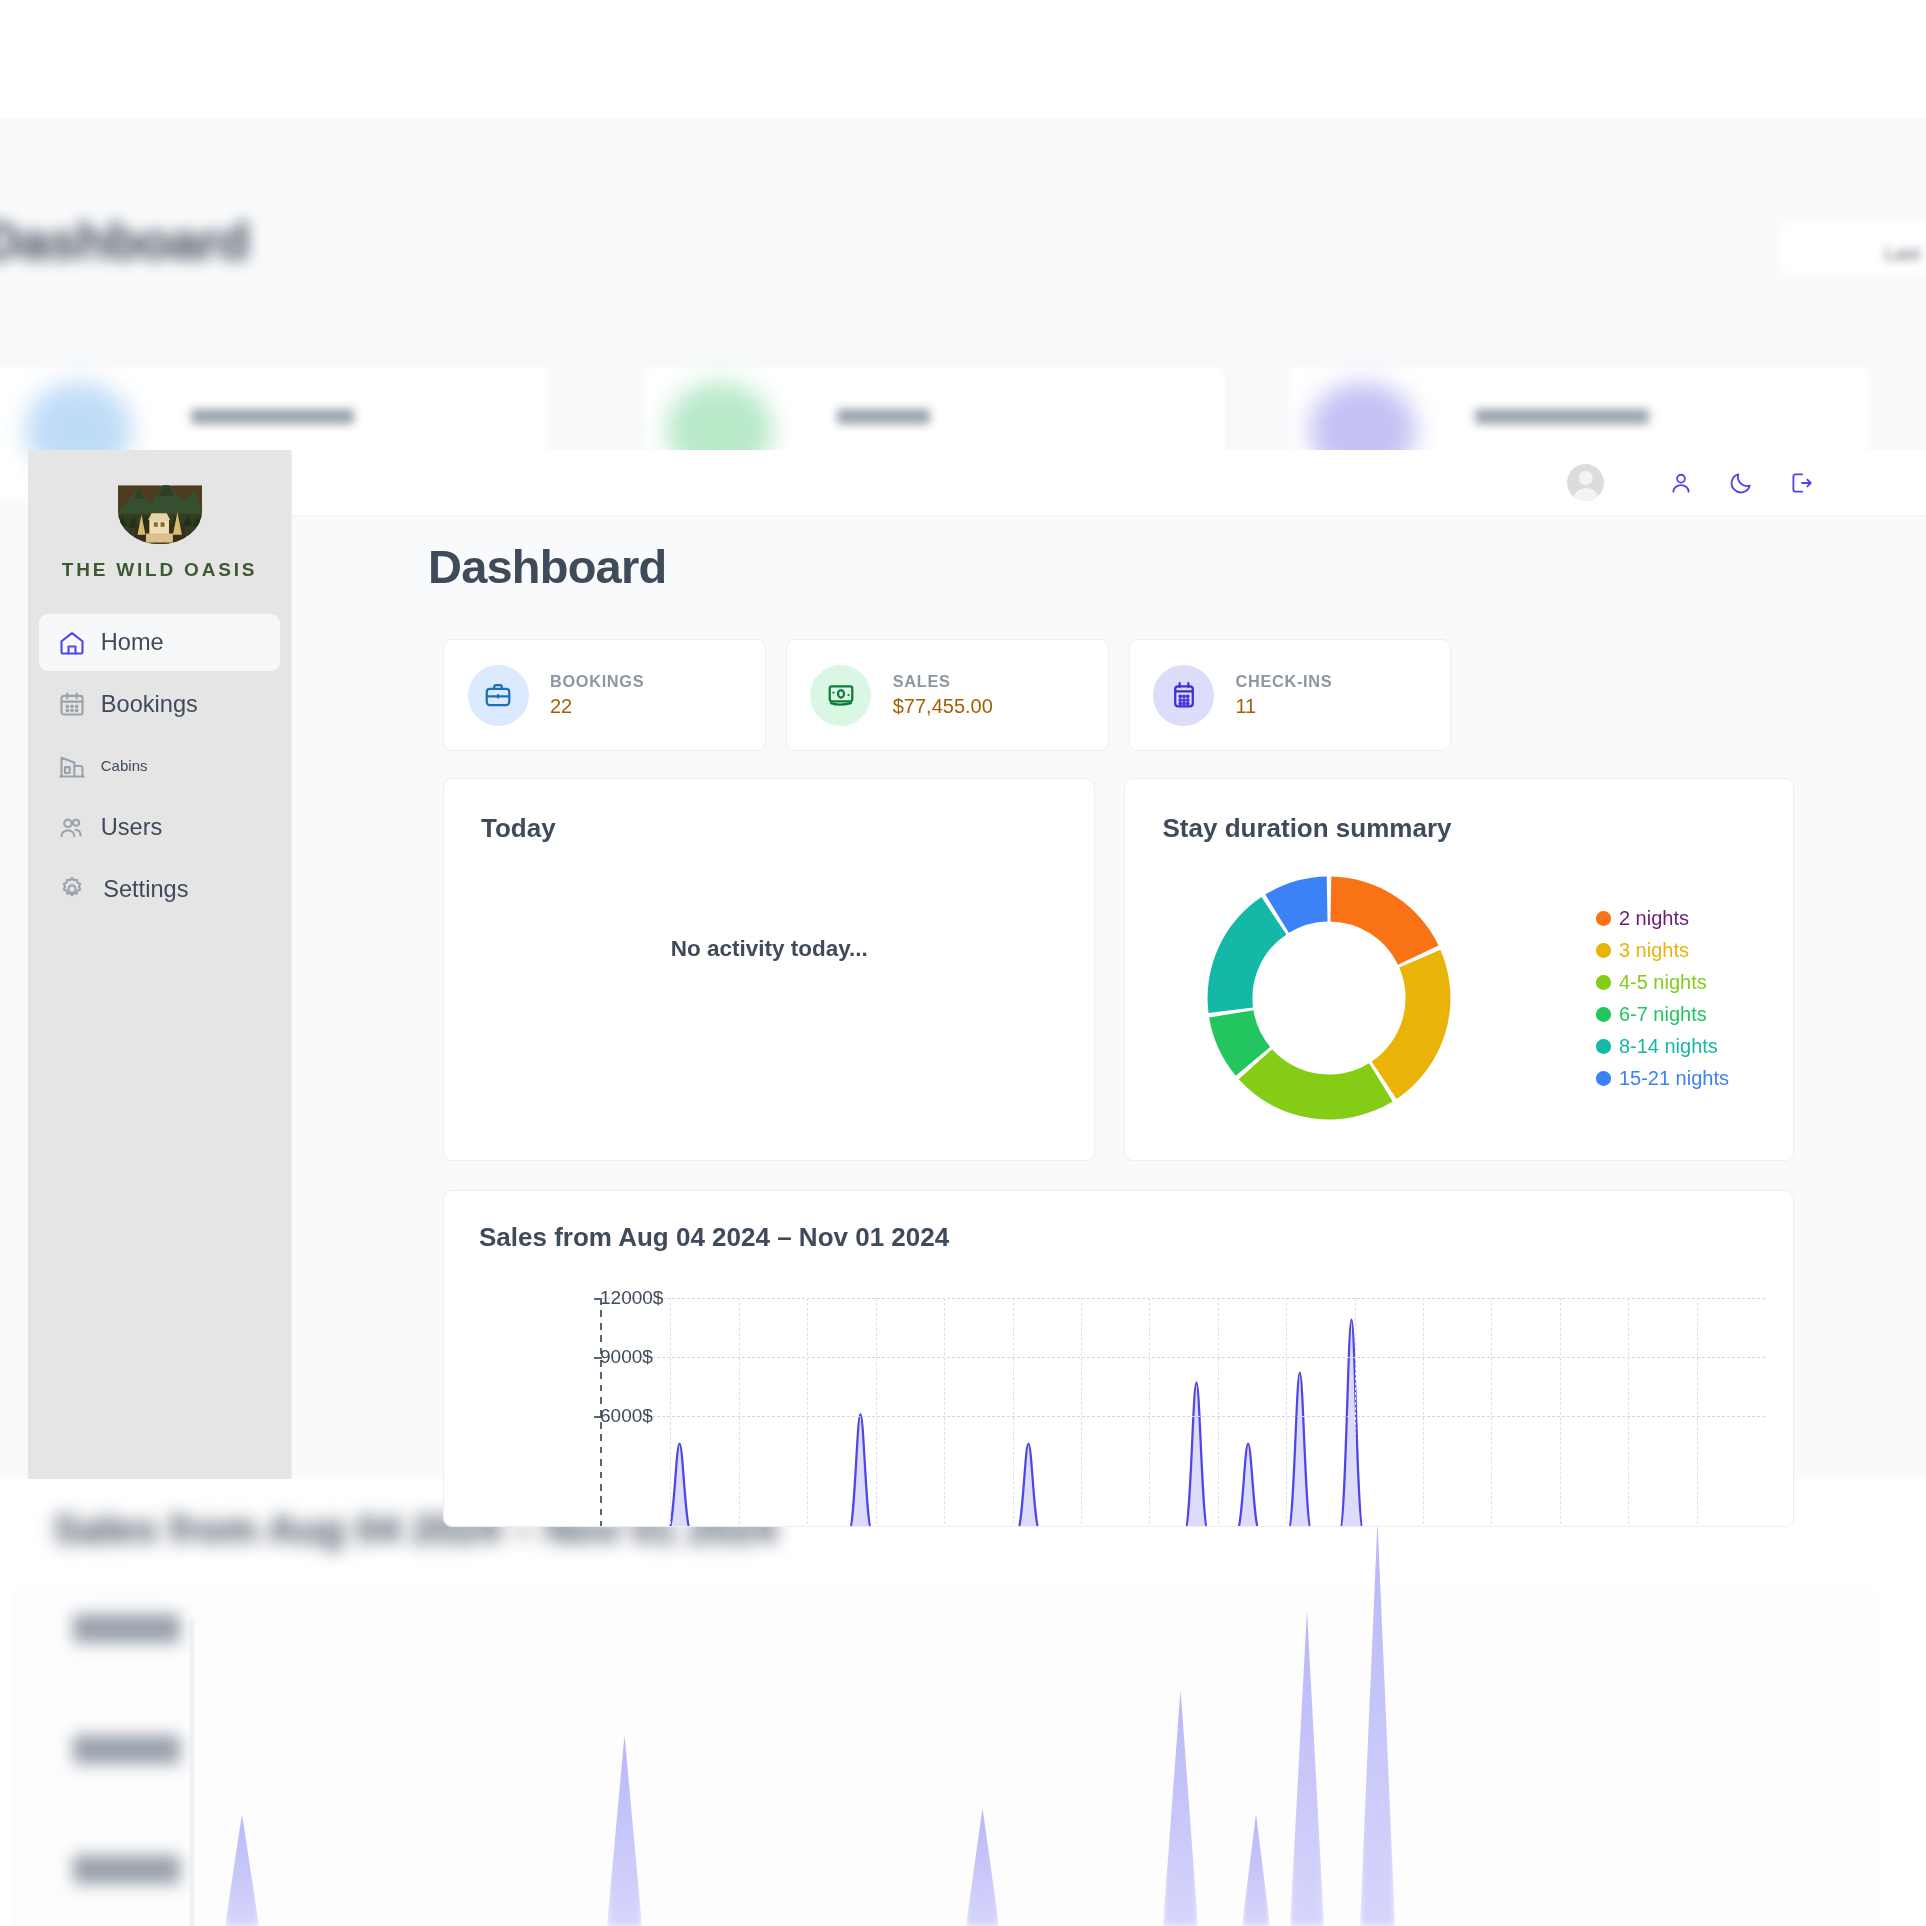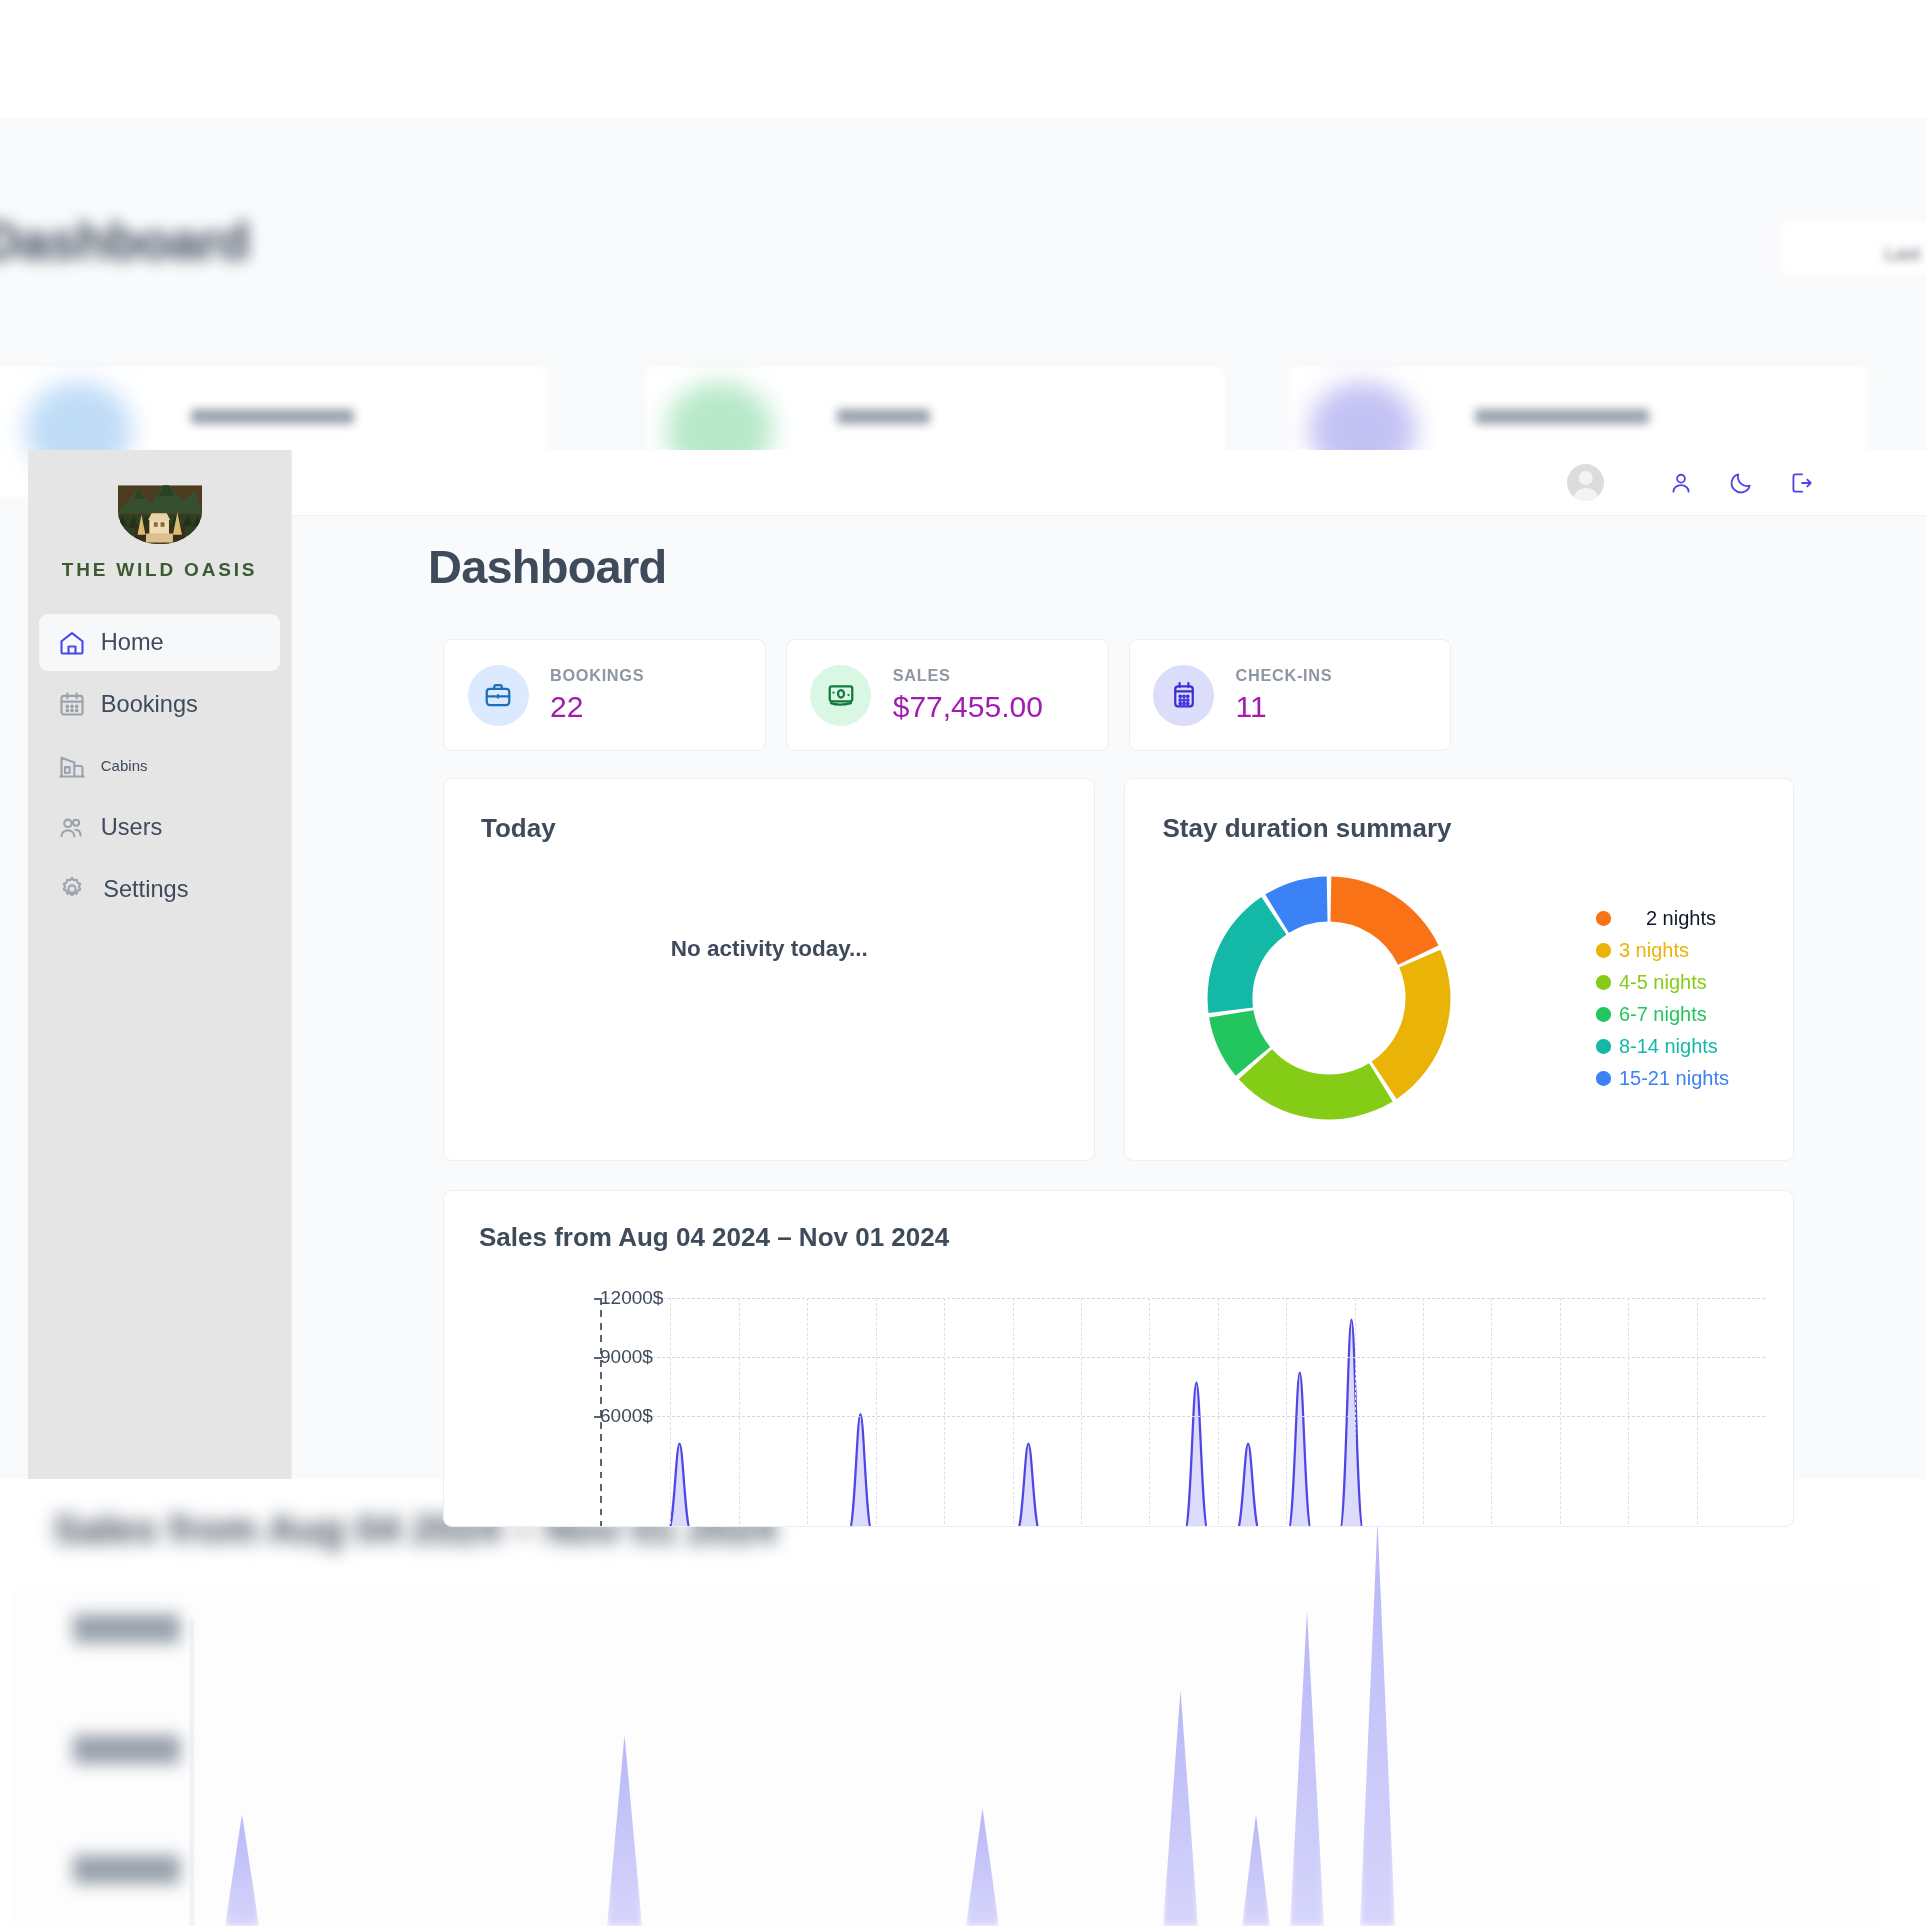--- a/index.html
+++ b/index.html
@@ -150,21 +150,21 @@
   .stat-ico {
     width: 61px; height: 61px; border-radius: 50%;
     display: flex; align-items: center; justify-content: center; flex: none;
   }
   .stat-ico svg { width: 30px; height: 30px; }
   .stat-txt { display: flex; flex-direction: column; gap: 4.5px; }
   .stat-lbl {
     font-size: 16.3px; font-weight: 600; color: #8d96a2;
     letter-spacing: 0.7px; text-transform: uppercase;
   }
-  .stat-val { font-size: 30px; font-weight: 500; color: #a21caf; }
+  .stat-val { font-size: 20px; font-weight: 500; color: #a16207; }
 
   .mid-row {
     position: absolute; left: 443px; top: 778px; width: 1351px; height: 383px;
     display: grid; grid-template-columns: 1.15fr 1.18fr; gap: 29px;
   }
   .panel {
     background: #ffffff; border: 0.6px solid #eceef1; border-radius: 9px;
     padding: 34px 37px; position: relative;
   }
   .panel-title { font-size: 26px; font-weight: 600; color: #3f4b5b; }
@@ -433,21 +433,21 @@
             <path d="M136.60457812775886 184.40441256290336 A92 92 0 0 1 23.573798727360327 151.2155812134742 L51.818264415074985 132.2880838084946 A58 58 0 0 0 123.07679925445667 153.21147748530865 Z" fill="#eab308"></path>
             <path d="M21.66407727218774 148.24399662530277 A92 92 0 0 1 38.42913708255169 31.640444416301335 L61.18358642160867 56.90375843636388 A58 58 0 0 0 50.6143095846401 130.41469352464742 Z" fill="#84cc16"></path>
             <path d="M41.09869352424682 29.327260591870385 A92 92 0 0 1 85.16126006290446 9.20456070330819 L90.64514221357021 42.75939696512908 A58 58 0 0 0 62.86656765659039 55.44544689487481 Z" fill="#22c55e"></path>
             <path d="M88.65763544433817 8.701857815799642 A92 92 0 0 1 176.42620127263962 48.784418786525734 L148.18173558492498 67.71191619150535 A58 58 0 0 0 92.84937886708276 42.44247557952586 Z" fill="#14b8a6"></path>
             <path d="M178.33592272781226 51.75600337469725 A92 92 0 0 1 191.98304551519126 98.23383529922847 L157.98931130305536 98.88654834081795 A58 58 0 0 0 149.38569041535993 69.58530647535261 Z" fill="#3b82f6"></path>
           </g>
       </svg>
       <div class="legend" id="donut-legend">
           <div class="legend-item">
             <span class="legend-dot" style="background: rgb(249, 115, 22);"></span>
-            <span class="legend-lbl" style="color: #0f172a; margin-left: 27px;">2 nights</span>
+            <span class="legend-lbl" style="color: #701a75;">2 nights</span>
           </div>
           <div class="legend-item">
             <span class="legend-dot" style="background: rgb(234, 179, 8);"></span>
             <span class="legend-lbl" style="color: rgb(234, 179, 8);">3 nights</span>
           </div>
           <div class="legend-item">
             <span class="legend-dot" style="background: rgb(132, 204, 22);"></span>
             <span class="legend-lbl" style="color: rgb(132, 204, 22);">4-5 nights</span>
           </div>
           <div class="legend-item">

